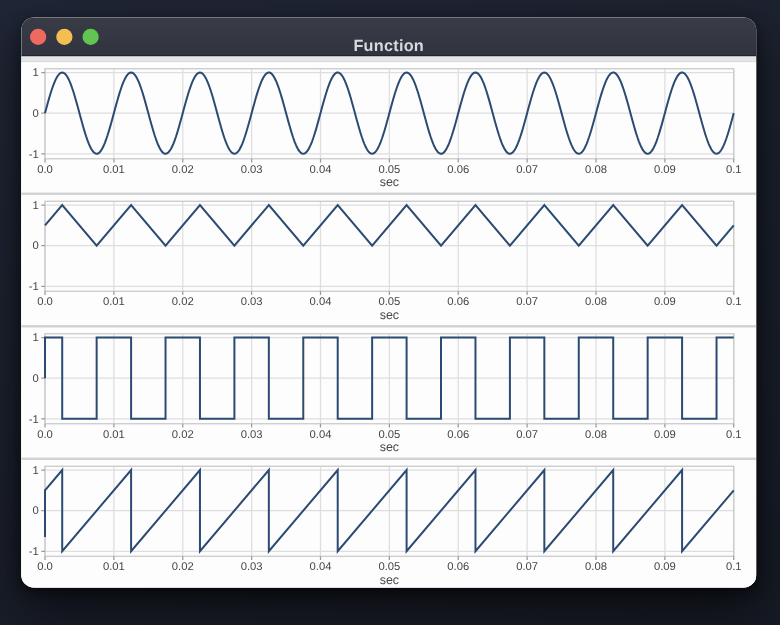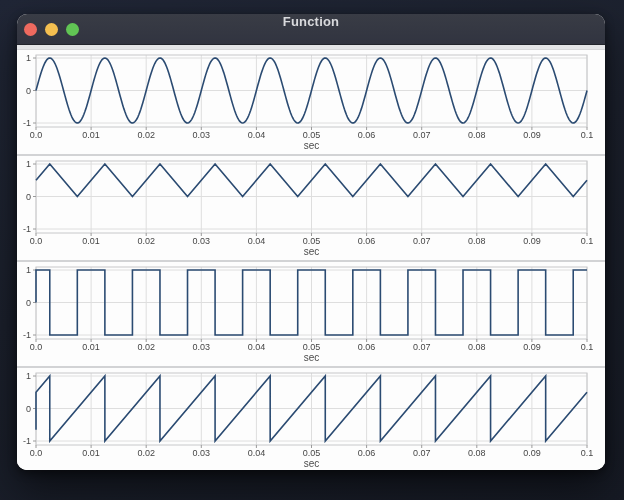--- a/index.html
+++ b/index.html
@@ -14,21 +14,21 @@
     border-radius:10px;overflow:hidden;
     box-shadow:0 18px 40px rgba(0,0,0,0.55),0 3px 10px rgba(0,0,0,0.45);
     background:#ffffff;
     display:flex;flex-direction:column;
   }
   .titlebar{
     height:30px;flex:0 0 30px;
     background:linear-gradient(#393c45,#313440);
     border-bottom:1px solid #23252c;
     position:relative;
-    display:flex;align-items:flex-start;justify-content:center;
+    display:flex;align-items:flex-end;justify-content:center;
   }
   .lights{
     position:absolute;left:7px;top:0;height:100%;
     display:flex;align-items:center;gap:8px;
   }
   .light{width:13px;height:13px;border-radius:50%;display:inline-block;}
   .title{
     font-size:13px;font-weight:bold;color:#d8d9dc;letter-spacing:.2px;
   }
   .toolbar-strip{height:4px;flex:0 0 4px;background:#e4e5e7;border-bottom:1px solid #d7d8da;}

